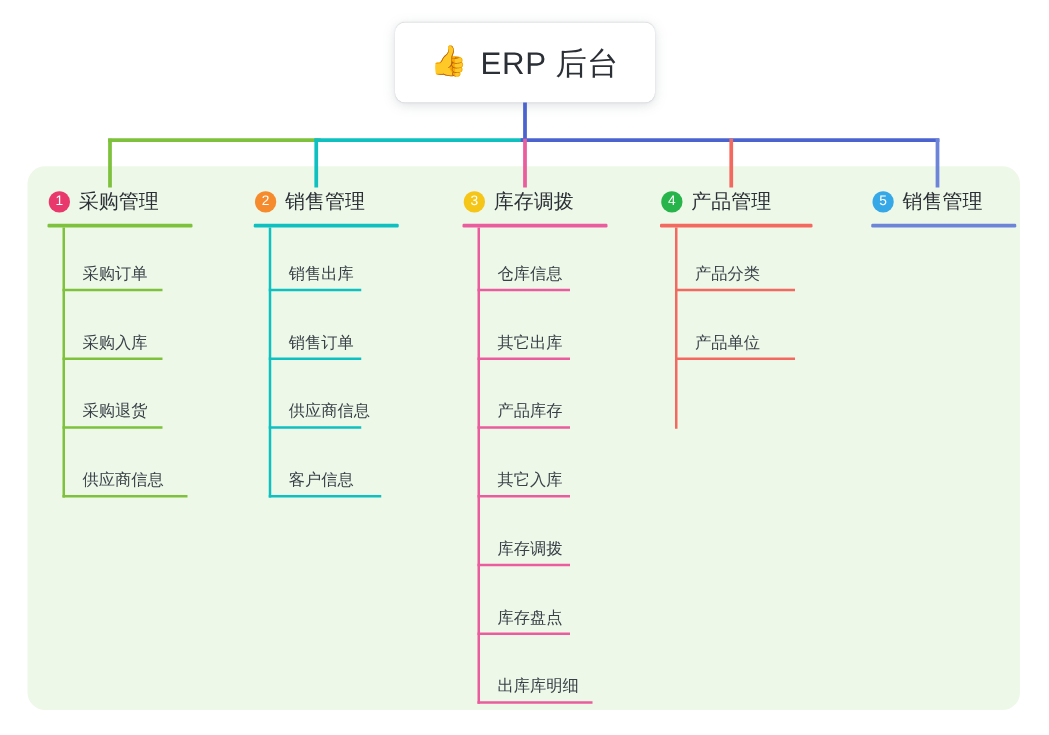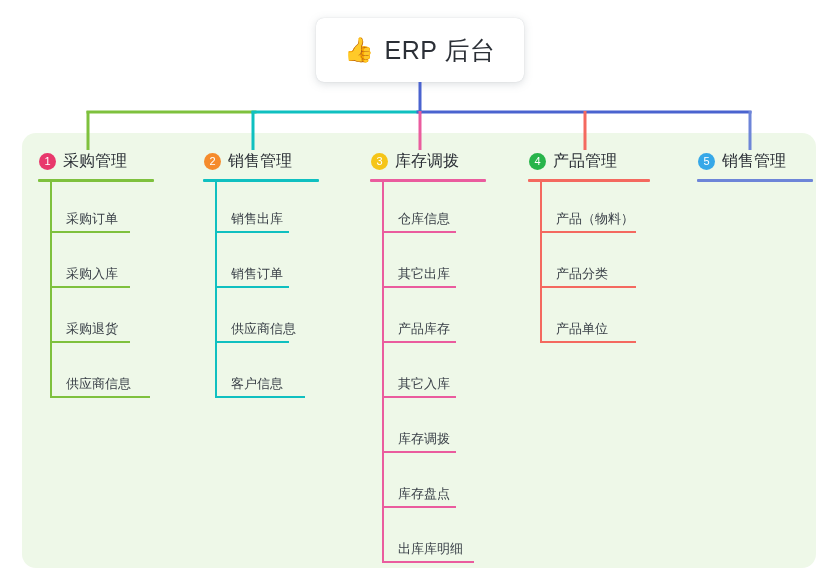--- a/index.html
+++ b/index.html
@@ -248,24 +248,20 @@
     </div>
     <div class="column" style="left: 528px; top: 148px;">
       <div class="col-head">
         <span class="badge" style="background: rgb(39, 180, 74);">4</span>
         <span class="col-title">产品管理</span>
       </div>
       <div class="head-rule" style="width: 122px; background: rgb(244, 105, 95);"></div>
       <div class="leaf-list" style="height: 165px;">
         <div class="leaf-stem" style="height: 161px; background: rgb(244, 105, 95);"></div>
         <div class="leaf">
-          <span class="leaf-text">产品（物料）</span>
-          <div class="leaf-rule" style="background: rgb(244, 105, 95); width: 96px;"></div>
-        </div>
-        <div class="leaf">
           <span class="leaf-text">产品分类</span>
           <div class="leaf-rule" style="background: rgb(244, 105, 95); width: 96px;"></div>
         </div>
         <div class="leaf">
           <span class="leaf-text">产品单位</span>
           <div class="leaf-rule" style="background: rgb(244, 105, 95); width: 96px;"></div>
         </div>
       </div>
     </div>
     <div class="column" style="left: 697px; top: 148px;">

